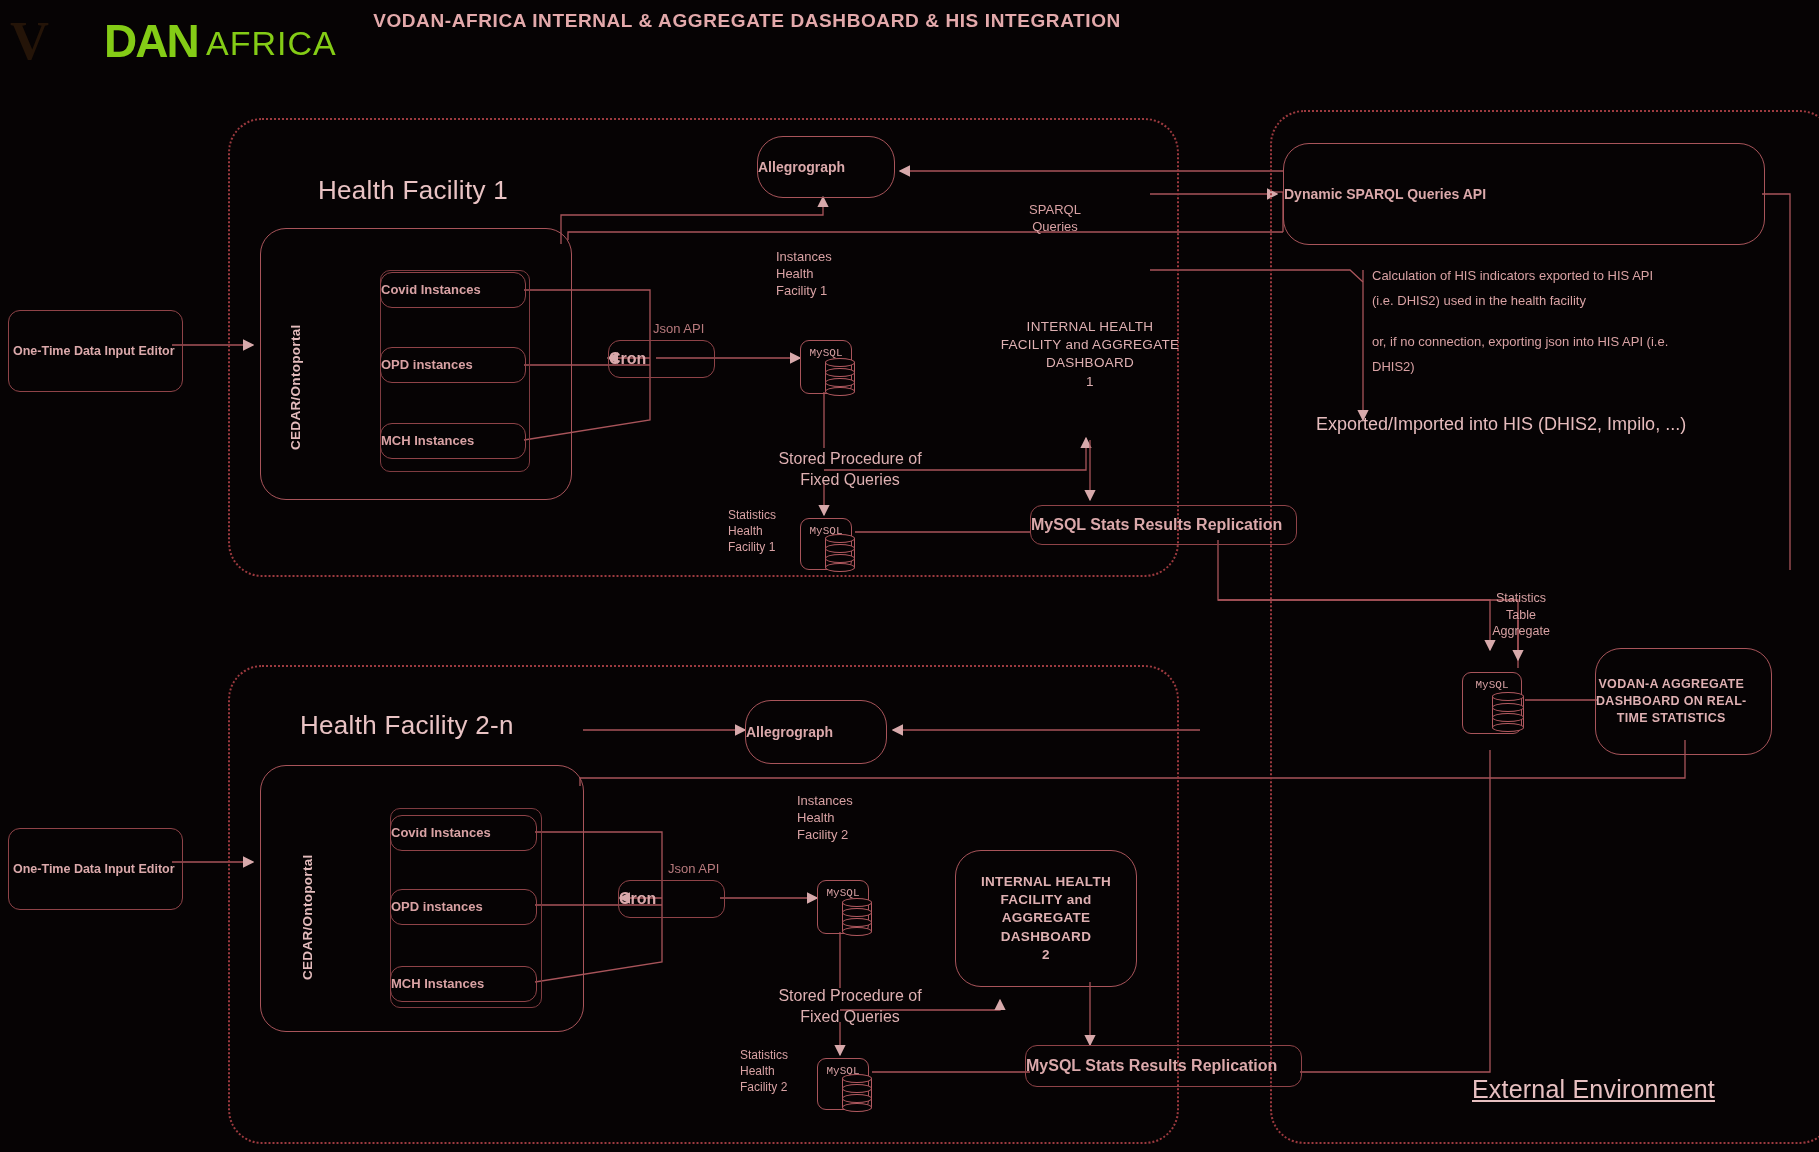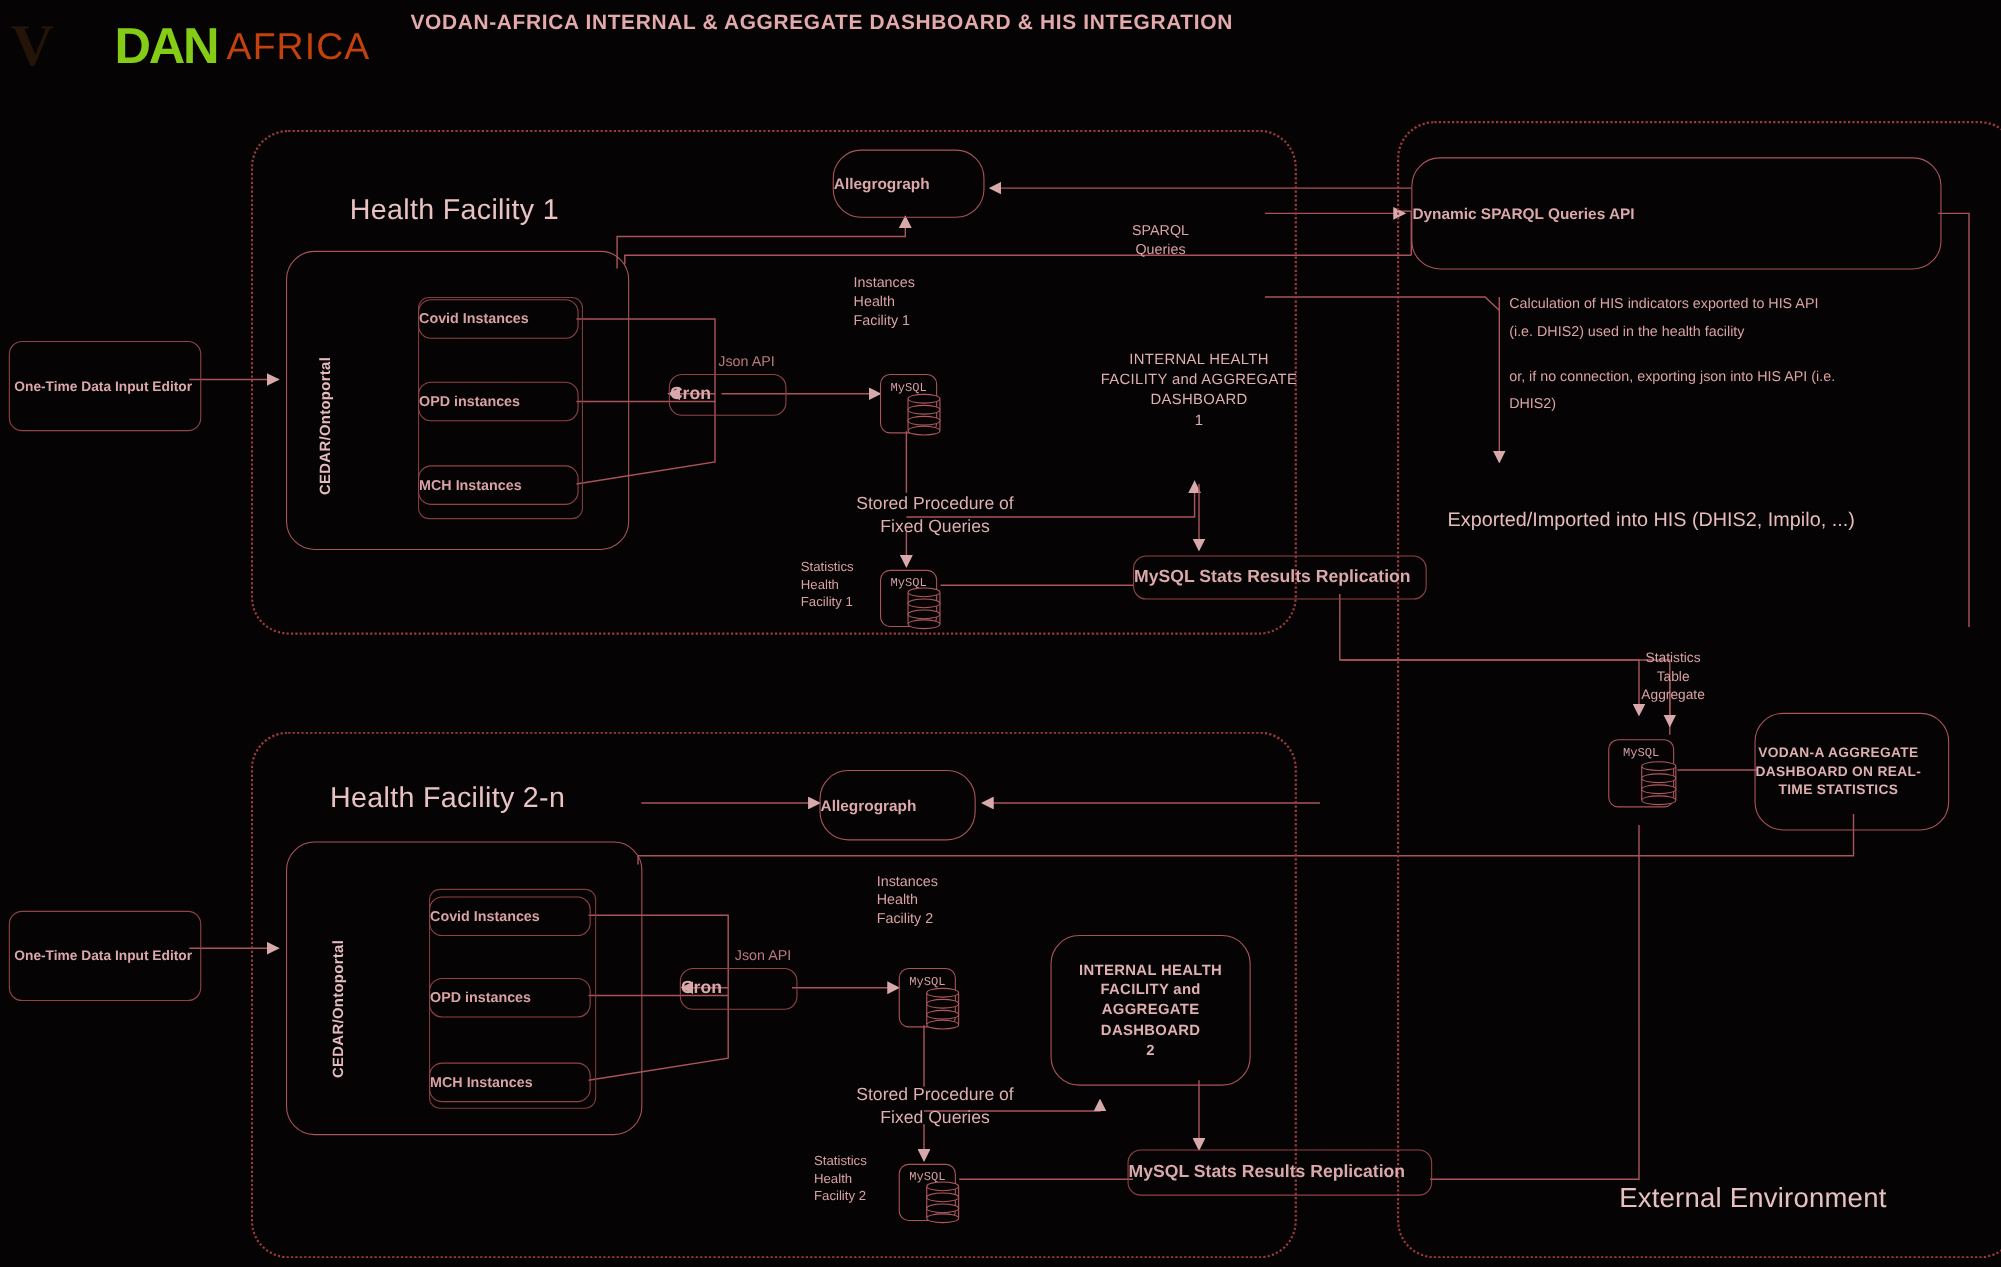--- a/index.html
+++ b/index.html
@@ -8,21 +8,21 @@
   .stage{position:absolute;left:0;top:0;width:1819px;height:1152px;}
   .abs{position:absolute;}
 
   
   #logo{left:6px;top:8px;width:380px;height:62px;}
   #logo .v{position:absolute;left:4px;top:2px;font-size:54px;font-weight:700;
       color:#241408;letter-spacing:1px;font-family:"Liberation Serif",serif;}
   #logo .dan{position:absolute;left:98px;top:6px;font-size:46px;font-weight:700;
       color:#84cc16;letter-spacing:-2px;}
   #logo .africa{position:absolute;left:200px;top:16px;font-size:34px;
-      color:#c2410c;letter-spacing:1px;font-weight:300;}
+      color:#84cc16;letter-spacing:1px;font-weight:300;}
 
   
   #title{left:0;top:10px;width:1494px;text-align:center;font-size:19px;
       font-weight:700;letter-spacing:.6px;color:#e3a9ab;}
 
   
   .dotted{border:2px dotted #9c3a3f;border-radius:34px;}
   .solid-box{border:1.4px solid #a8545a;border-radius:26px;}
   .thin-box{border:1.2px solid #8f4348;border-radius:12px;}
 
@@ -236,21 +236,21 @@
 
   <div class="abs lbl center" style="left:1000px;top:172px;width:110px;white-space:pre-line;margin-top:29px;">SPARQL
 Queries</div>
 
   <div class="abs lbl" style="left:1372px;top:264px;width:400px;white-space:pre-line;line-height:1.9;">Calculation of HIS indicators exported to HIS API
 (i.e. DHIS2) used in the health facility</div>
 
   <div class="abs lbl" style="left:1372px;top:330px;width:400px;white-space:pre-line;line-height:1.9;">or, if no connection, exporting json into HIS API (i.e.
 DHIS2)</div>
 
-  <div class="abs" style="left:1316px;top:414px;font-size:18px;color:#e6bcbd;margin-top:48px;">Exported/Imported into HIS (DHIS2, Impilo, ...)</div>
+  <div class="abs" style="left:1316px;top:414px;font-size:18px;color:#e6bcbd;">Exported/Imported into HIS (DHIS2, Impilo, ...)</div>
 
   <div class="abs lbl center" style="left:1466px;top:590px;width:110px;white-space:pre-line;font-size:12.5px;">Statistics
 Table
 Aggregate</div>
 
   <div class="mysql" style="left:1462px;top:672px;width:58px;height:60px;">
     <div class="tx">MySQL</div>
   </div>
   <div class="cyl abs" style="left:1492px;top:692px;width:32px;height:42px;">
     <b style="top:5px;height:30px;"></b>
@@ -259,21 +259,21 @@
       <i style="top:21px;"></i>
       <i style="top:31px;"></i>
   </div>
 
   <div class="abs solid-box flexc center" style="left:1595px;top:648px;width:175px;height:105px;">
     <span class="caps center" style="white-space:pre-line;font-size:12.5px;">VODAN-A AGGREGATE
 DASHBOARD ON REAL-
 TIME STATISTICS</span>
   </div>
 
-  <div class="abs ext-env" style="left:1472px;top:1075px;">External Environment</div>
+  <div class="abs ext-env" style="left:1472px;top:1075px;text-decoration:underline;">External Environment</div>
 
   <div class="abs facility-title" style="left:300px;top:710px;">Health Facility 2-n</div>
 
   <div class="abs thin-box flexc center" style="left:8px;top:828px;width:165px;height:72px;padding:4px;">
     <span class="boxlabel" style="font-size:12.5px;line-height:1.35;">One-Time Data Input Editor</span>
   </div>
 
   <div class="abs solid-box" style="left:260px;top:765px;width:322px;height:265px;"></div>
 
   <div class="abs vert" style="left:300px;top:820px;height:160px;">CEDAR/Ontoportal</div>

